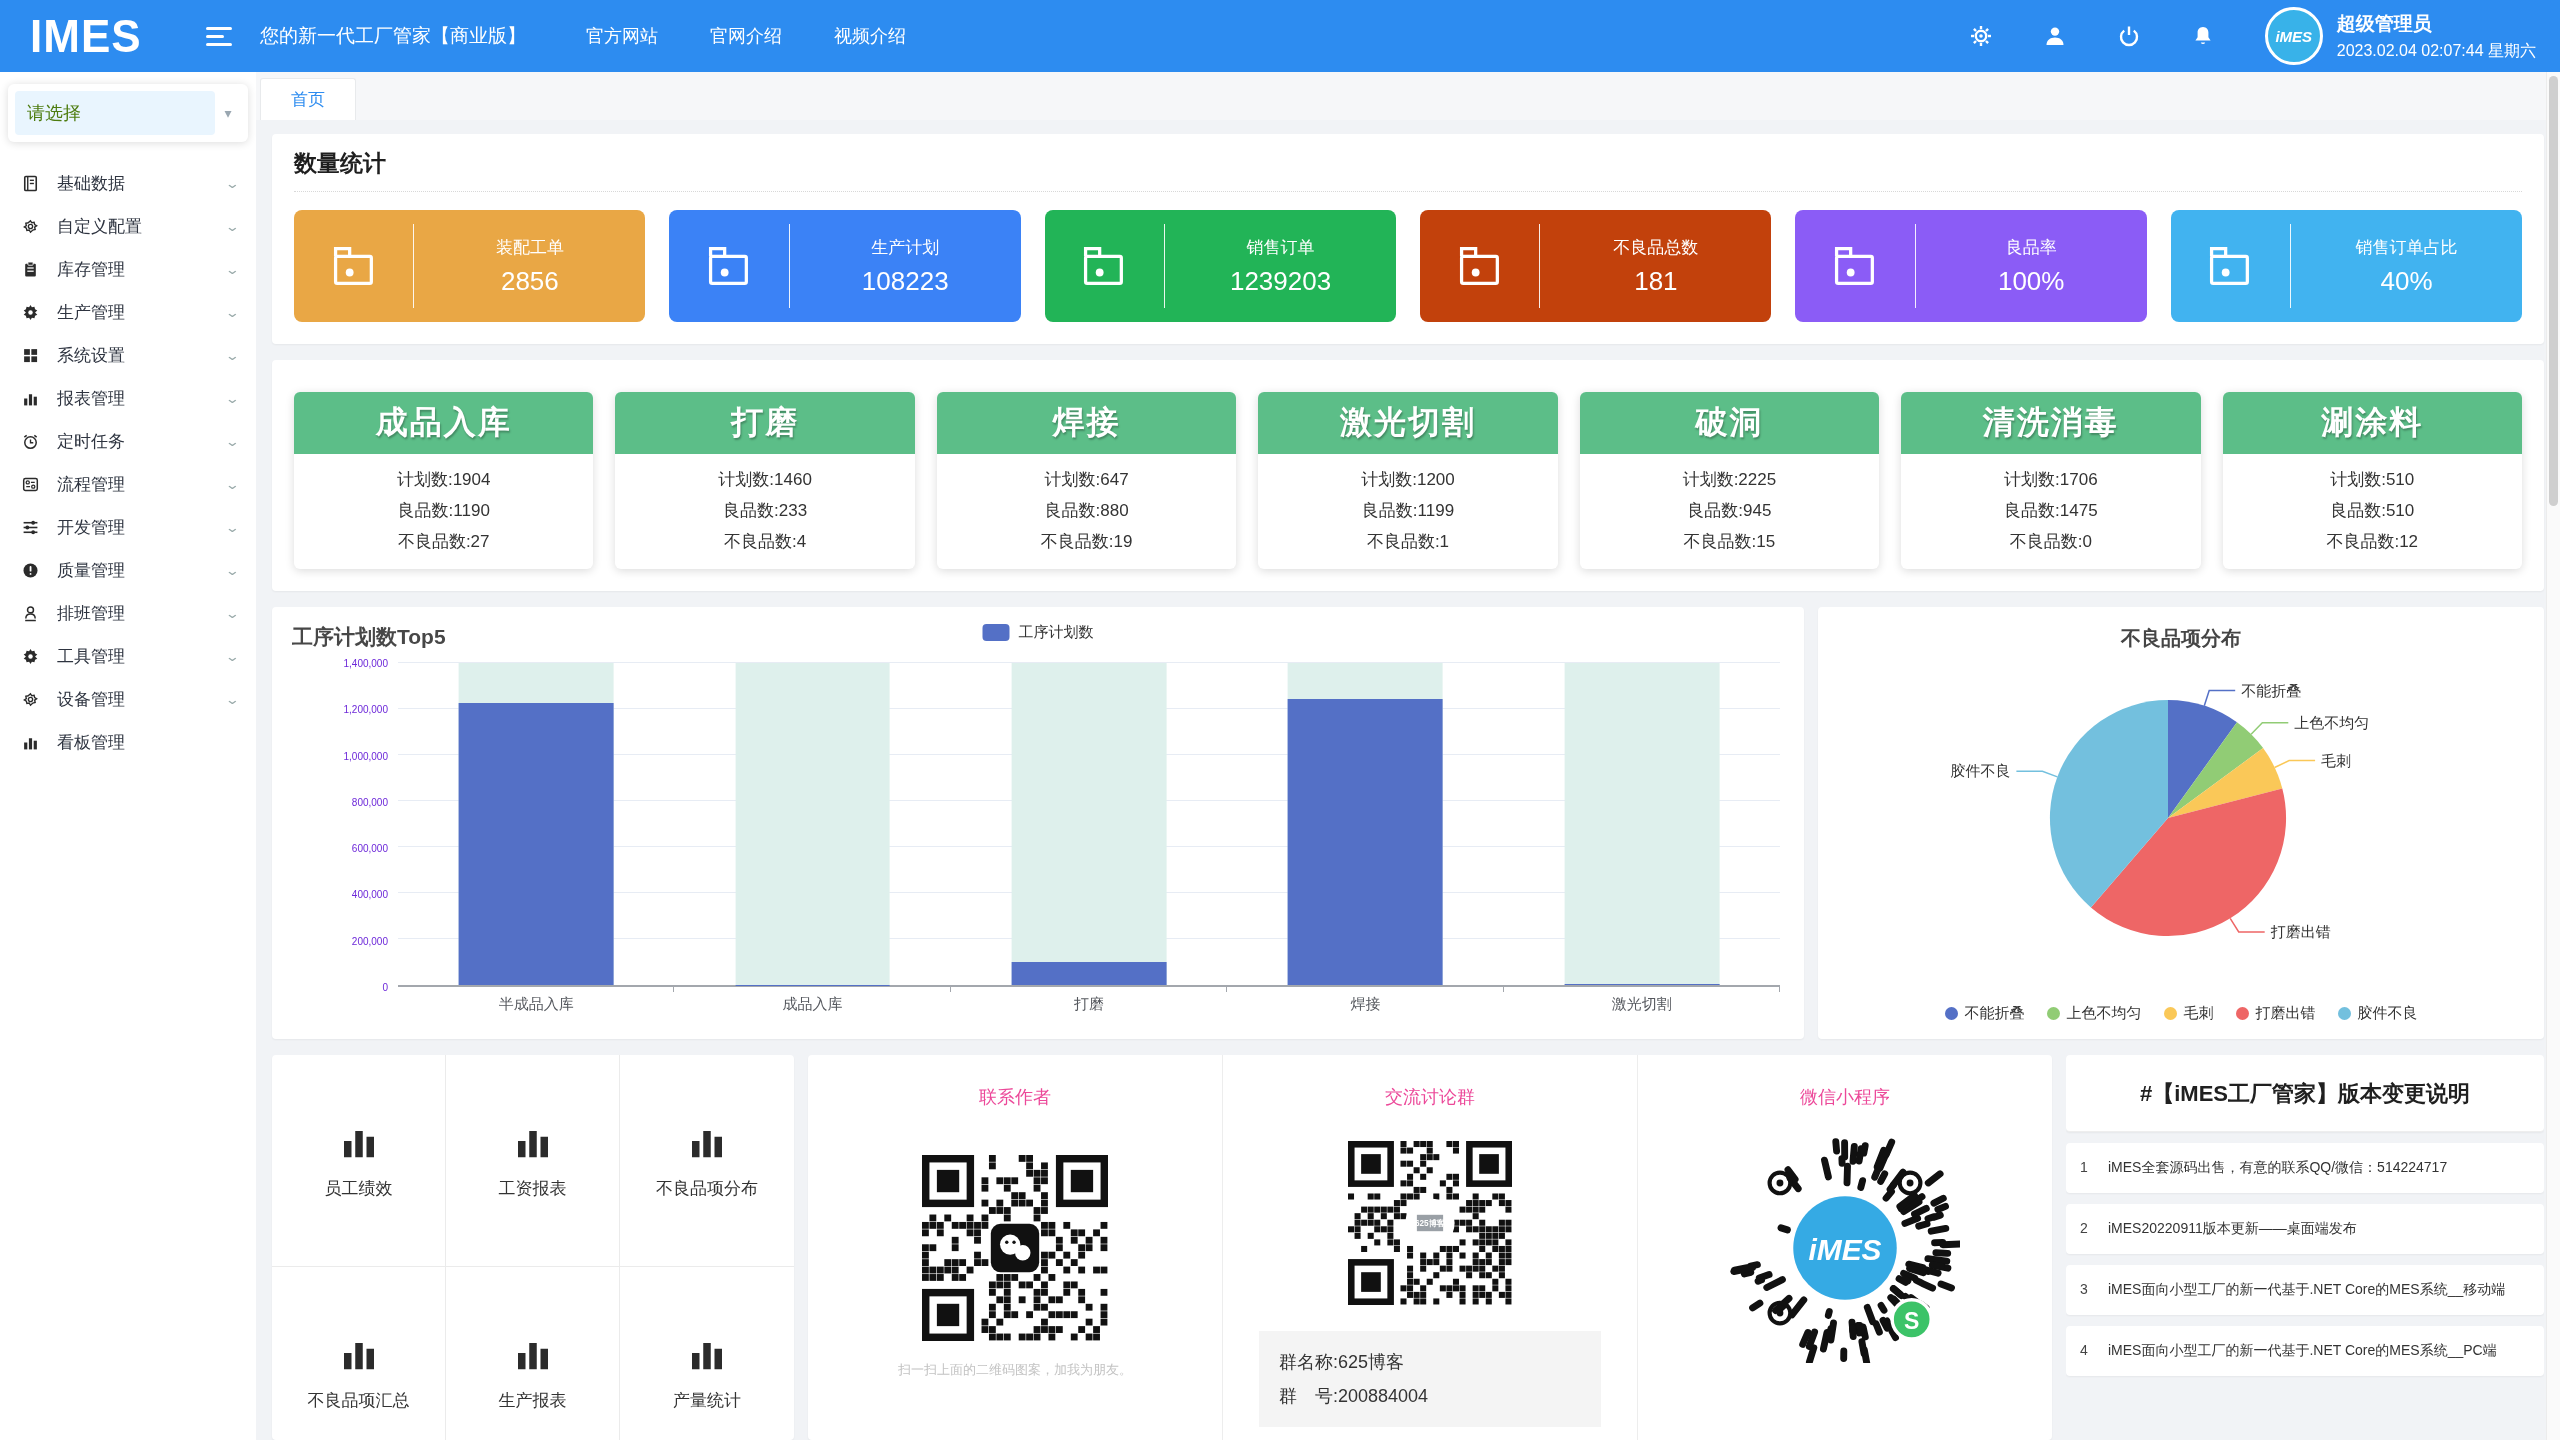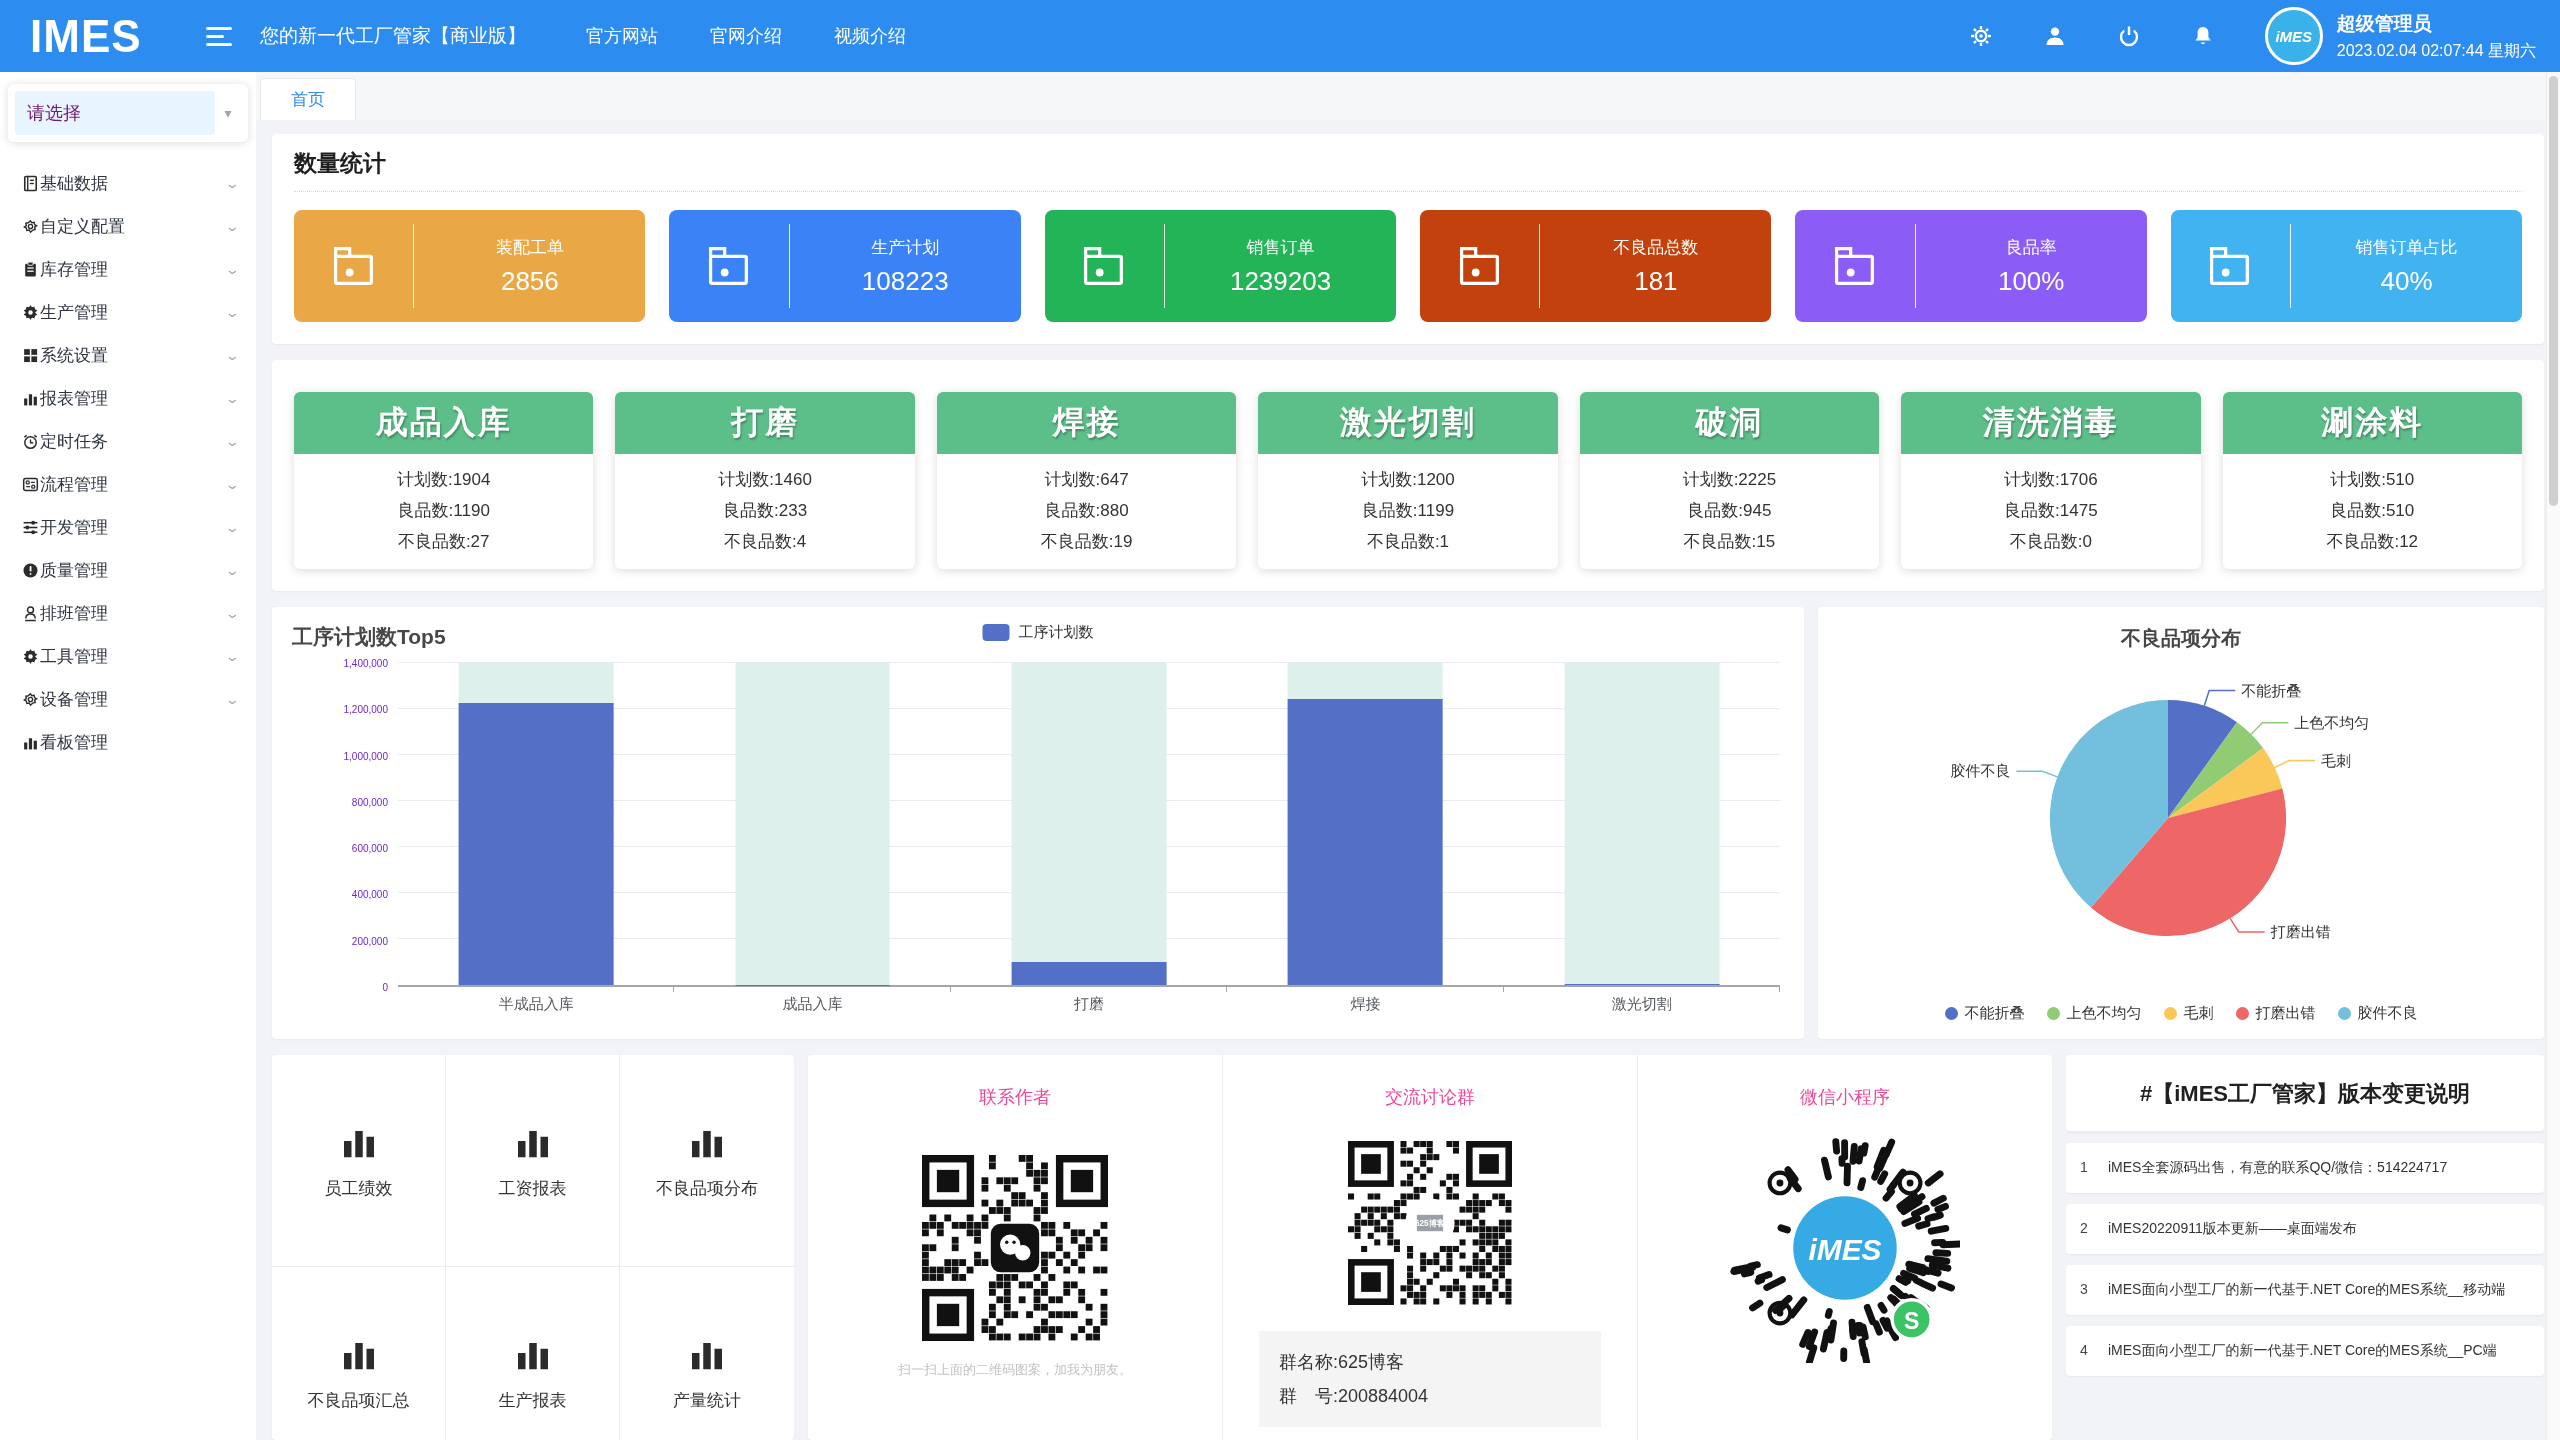--- a/index.html
+++ b/index.html
@@ -25,24 +25,24 @@
     font-weight:900; font-style:italic; font-size:15px; color:#fff; }
   .u-role { font-size:19px; font-weight:700; }
   .u-time { font-size:16px; margin-top:4px; font-weight:400; }
 
   
   .body { display:flex; height:1368px; }
   .sidebar { width:256px; background:#fff; padding:12px 8px; flex:0 0 256px; }
   .sel-card { background:#fff; border-radius:6px; box-shadow:0 1px 8px rgba(0,0,0,.14);
     padding:7px; display:flex; align-items:center; }
   .sel-input { flex:1; height:44px; background:#e9f5fe; border-radius:4px;
-    display:flex; align-items:center; padding:8px 12px; color:#701a75; font-size:18px; }
+    display:flex; align-items:center; padding:8px 12px; color:#4d7c0f; font-size:18px; }
   .sel-chev { width:26px; text-align:center; color:#9aa7b1; font-size:14px; }
   .menu { margin-top:20px; }
-  .menu-item { height:43px; display:flex; align-items:center; gap:1px;
+  .menu-item { height:43px; display:flex; align-items:center; gap:18px;
     padding:0 10px 0 14px; font-size:17px; color:#2e3440; cursor:pointer; }
   .menu-item svg { width:17px; height:17px; flex:0 0 17px; }
   .menu-item .chev { margin-left:auto; color:#9aa; font-size:13px; transform:scaleX(1.4); }
 
   .main { flex:1; min-width:0; display:flex; flex-direction:column; }
   .tabbar { height:48px; background:#f6f7f9; display:flex; align-items:flex-end; padding-left:4px; }
   .tab { height:42px; background:#fff; color:#2d8cf0; font-size:17px; display:flex;
     align-items:center; padding:0 30px; border:1px solid #e8eaec; border-bottom:none;
     border-radius:3px 3px 0 0; cursor:pointer; }
   .content { flex:1; padding:14px 16px 0 16px; display:flex; flex-direction:column;

